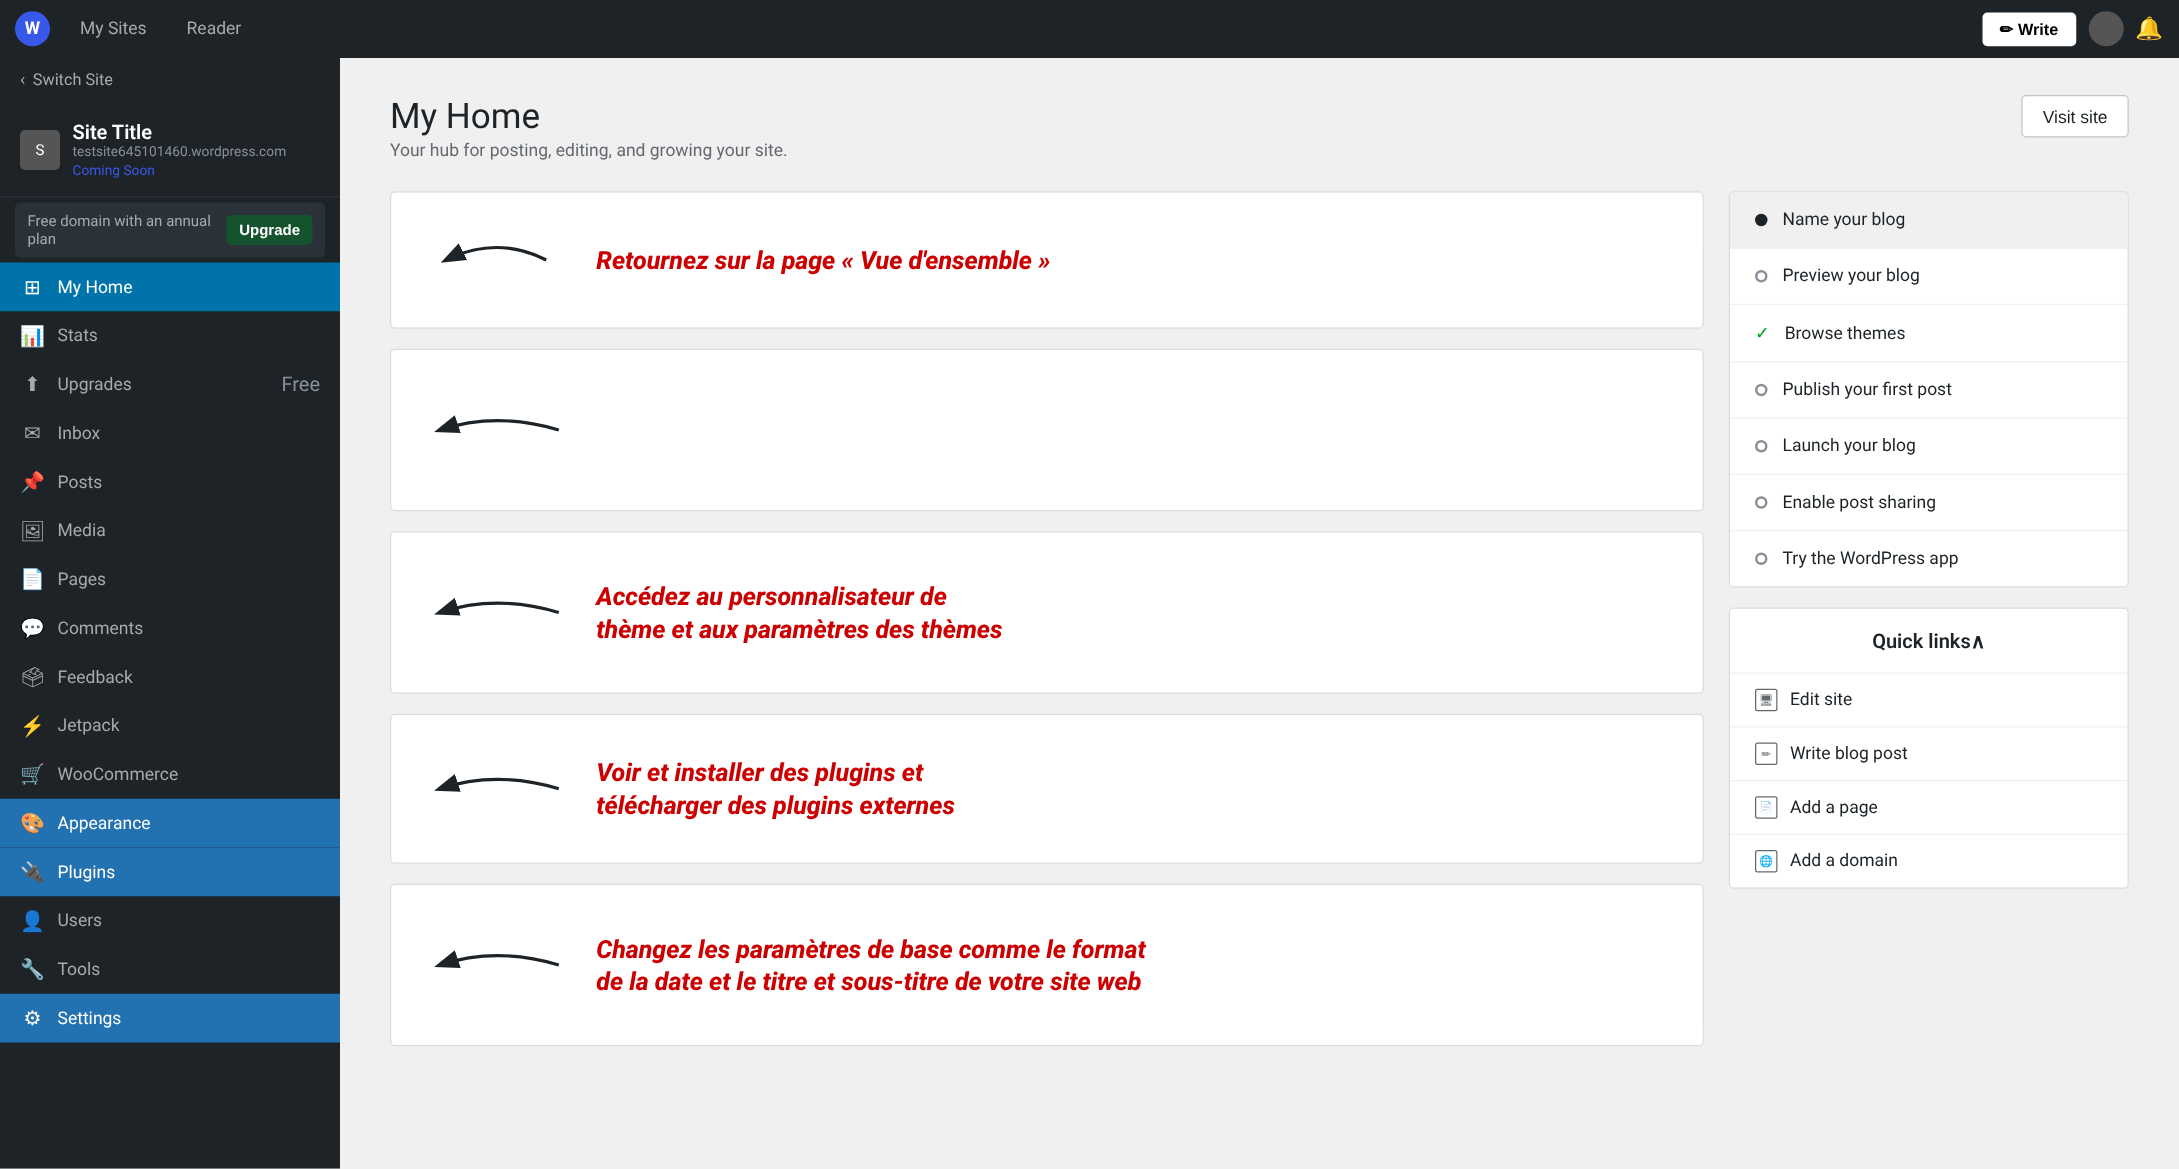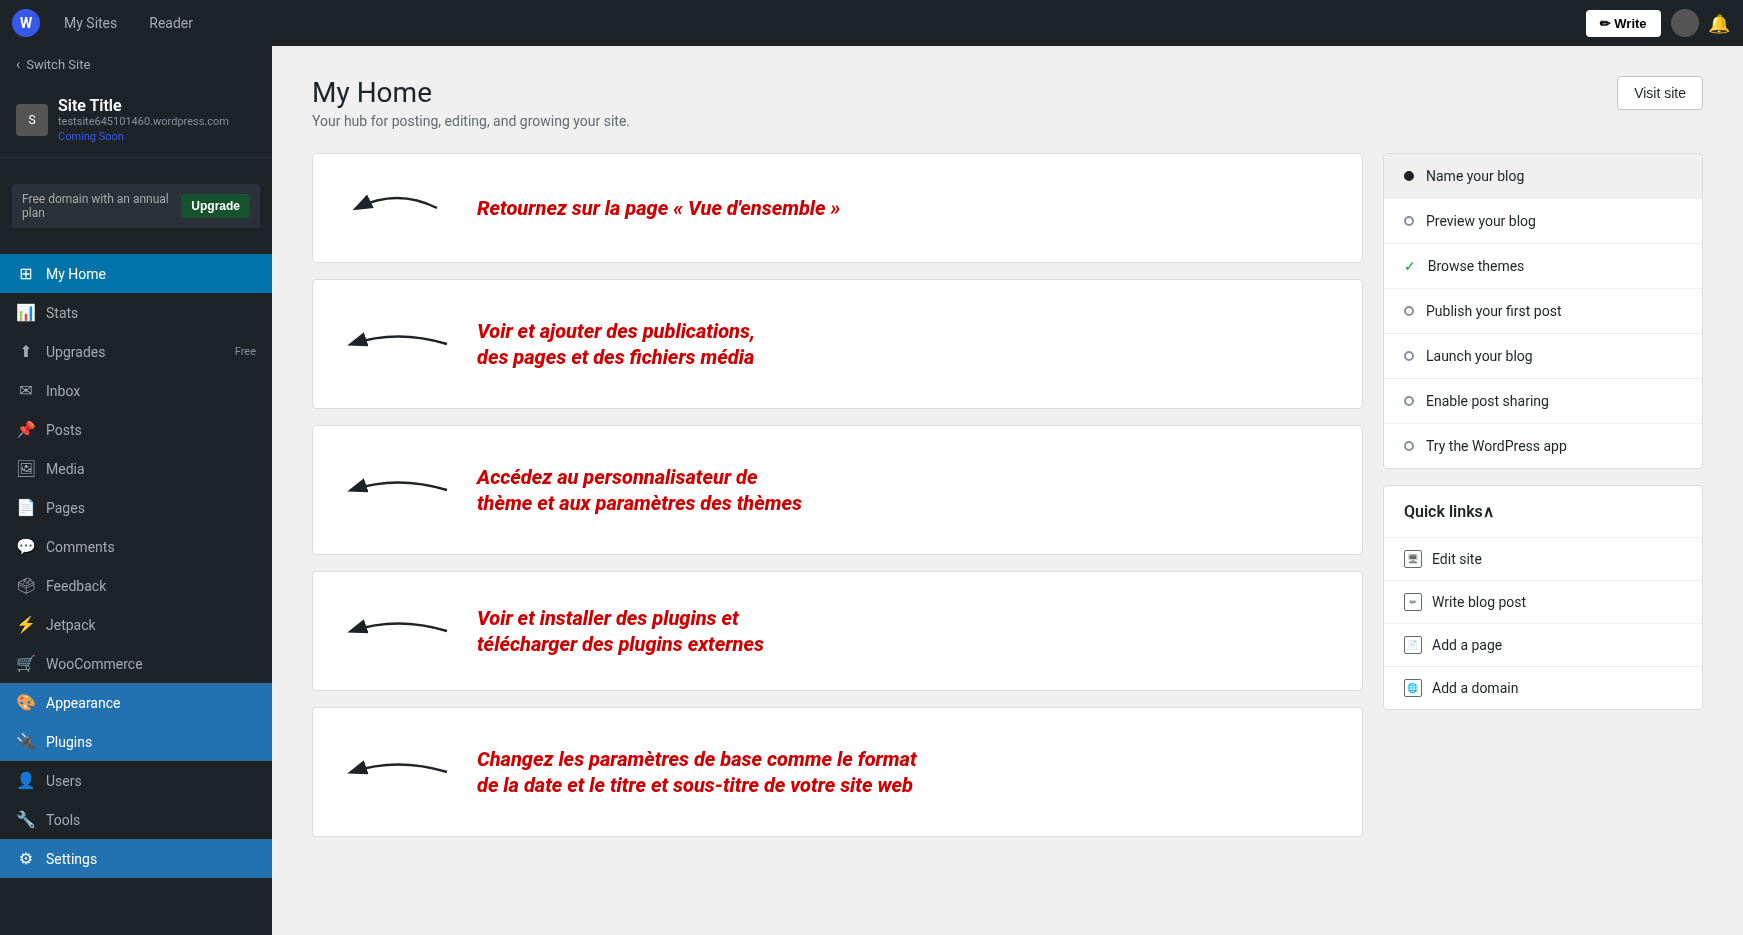--- a/index.html
+++ b/index.html
@@ -29,36 +29,36 @@
       display: flex; flex-direction: column; overflow-y: auto;
       flex-shrink: 0; position: relative;
     }
     .site-info { padding: 14px 16px; display: flex; align-items: center; gap: 10px; border-bottom: 1px solid #2a3138; }
     .site-icon { width: 32px; height: 32px; background: #555; border-radius: 4px; display: flex; align-items: center; justify-content: center; color: white; font-size: 12px; flex-shrink: 0; }
     .site-details { flex: 1; min-width: 0; }
     .site-title { color: white; font-size: 16px; font-weight: 600; white-space: nowrap; overflow: hidden; text-overflow: ellipsis; }
     .site-url { font-size: 11px; color: #8a9099; white-space: nowrap; overflow: hidden; text-overflow: ellipsis; }
     .site-badge { color: #3858e9; font-size: 11px; font-weight: 400; cursor: pointer; margin-top: 2px; }
 
-    .upgrade-banner { margin: 26px 12px; background: #2a3138; border-radius: 4px; padding: 8px 10px; display: flex; align-items: center; justify-content: space-between; }
+    .upgrade-banner { margin: 4px 12px; background: #2a3138; border-radius: 4px; padding: 8px 10px; display: flex; align-items: center; justify-content: space-between; }
     .upgrade-text { font-size: 12px; color: #a7aaad; }
     .upgrade-btn { background: #14532d; color: white; border: none; border-radius: 4px; padding: 5px 10px; font-size: 12px; cursor: pointer; font-weight: 600; }
 
     .switch-site { padding: 10px 16px; display: flex; align-items: center; gap: 6px; color: #a7aaad; font-size: 13px; cursor: pointer; }
     .chevron-left { font-size: 14px; }
 
     .nav-item {
       display: flex; align-items: center; gap: 10px;
       padding: 10px 16px; font-size: 14px; color: #a7aaad;
       cursor: pointer; position: relative;
     }
     .nav-item.active { background: #0073aa; color: white; }
     .nav-item.highlighted { background: #2271b1; color: white; }
     .nav-icon { width: 20px; text-align: center; font-size: 16px; flex-shrink: 0; }
-    .nav-badge { margin-left: auto; font-size: 11px; color: #8a9099; }
+    .nav-badge { margin-left: auto; font-size: 16px; color: #8a9099; }
 
     
     .main { flex: 1; overflow-y: auto; padding: 30px 40px; background: #f0f0f1; position: relative; }
 
     .page-header { display: flex; align-items: flex-start; justify-content: space-between; margin-bottom: 24px; }
     .page-title-area h1 { font-size: 28px; font-weight: 400; color: #1d2327; }
     .page-subtitle { font-size: 14px; color: #646970; margin-top: 4px; }
     .visit-site-btn { background: white; border: 1px solid #c3c4c7; border-radius: 4px; padding: 8px 16px; font-size: 14px; cursor: pointer; color: #1d2327; white-space: nowrap; }
 
     
@@ -77,21 +77,21 @@
     .blog-setup-card { background: white; border-radius: 4px; border: 1px solid #dcdcde; overflow: hidden; margin-bottom: 16px; }
     .blog-setup-header { padding: 16px 20px; font-size: 16px; font-weight: 600; color: #1d2327; border-bottom: 1px solid #f0f0f1; }
     .setup-item { padding: 14px 20px; border-bottom: 1px solid #f0f0f1; display: flex; align-items: center; gap: 12px; font-size: 14px; color: #1d2327; cursor: pointer; }
     .setup-item:last-child { border-bottom: none; }
     .setup-item.active-item { background: #f0f0f1; }
     .setup-dot { width: 10px; height: 10px; border-radius: 50%; border: 2px solid #8a9099; flex-shrink: 0; }
     .setup-dot.filled { background: #1d2327; border-color: #1d2327; }
     .setup-check { color: #00a32a; font-size: 14px; flex-shrink: 0; }
 
     .quick-links-card { background: white; border-radius: 4px; border: 1px solid #dcdcde; overflow: hidden; }
-    .quick-links-header { padding: 16px 20px; font-size: 16px; font-weight: 600; color: #1d2327; border-bottom: 1px solid #f0f0f1; display: flex; align-items: center; justify-content: flex-start; }
+    .quick-links-header { padding: 16px 20px; font-size: 16px; font-weight: 600; color: #1d2327; border-bottom: 1px solid #f0f0f1; display: flex; align-items: center; justify-content: center; }
     .quick-link-item { padding: 12px 20px; border-bottom: 1px solid #f0f0f1; display: flex; align-items: center; gap: 10px; font-size: 14px; color: #1d2327; cursor: pointer; }
     .quick-link-item:last-child { border-bottom: none; }
     .ql-icon { width: 18px; height: 18px; border: 1.5px solid #646970; border-radius: 2px; flex-shrink: 0; display: flex; align-items: center; justify-content: center; font-size: 9px; color: #646970; }
   </style>
 </head>
 <body>
 
 <div class="topbar">
   <div class="topbar-left">
     <div class="topbar-logo">
@@ -244,22 +244,20 @@
         <div class="card" style="min-height: 130px; display: flex; align-items: center;">
           <div style="display: flex; align-items: center; gap: 20px; width: 100%;">
             <svg width="120" height="70" style="flex-shrink:0;">
               <defs>
                   <marker id="arrowhead2" markerWidth="8" markerHeight="8" refX="6" refY="3" orient="auto">
                     <polygon points="0 0, 8 3, 0 6" fill="#1d2327"></polygon>
                   </marker>
                 </defs>
               <path d="M110,35 Q60,20 15,35" stroke="#1d2327" stroke-width="2.5" fill="none" marker-end="url(#arrowhead2)"></path>
             </svg>
-            <div class="annotation" style="white-space: pre-line;">Voir et ajouter des publications,
-des pages et des fichiers média</div>
           </div>
         </div>
 
         <div class="card" style="min-height: 130px; display: flex; align-items: center;">
           <div style="display: flex; align-items: center; gap: 20px; width: 100%;">
             <svg width="120" height="70" style="flex-shrink:0;">
               <defs>
                   <marker id="arrowhead3" markerWidth="8" markerHeight="8" refX="6" refY="3" orient="auto">
                     <polygon points="0 0, 8 3, 0 6" fill="#1d2327"></polygon>
                   </marker>

